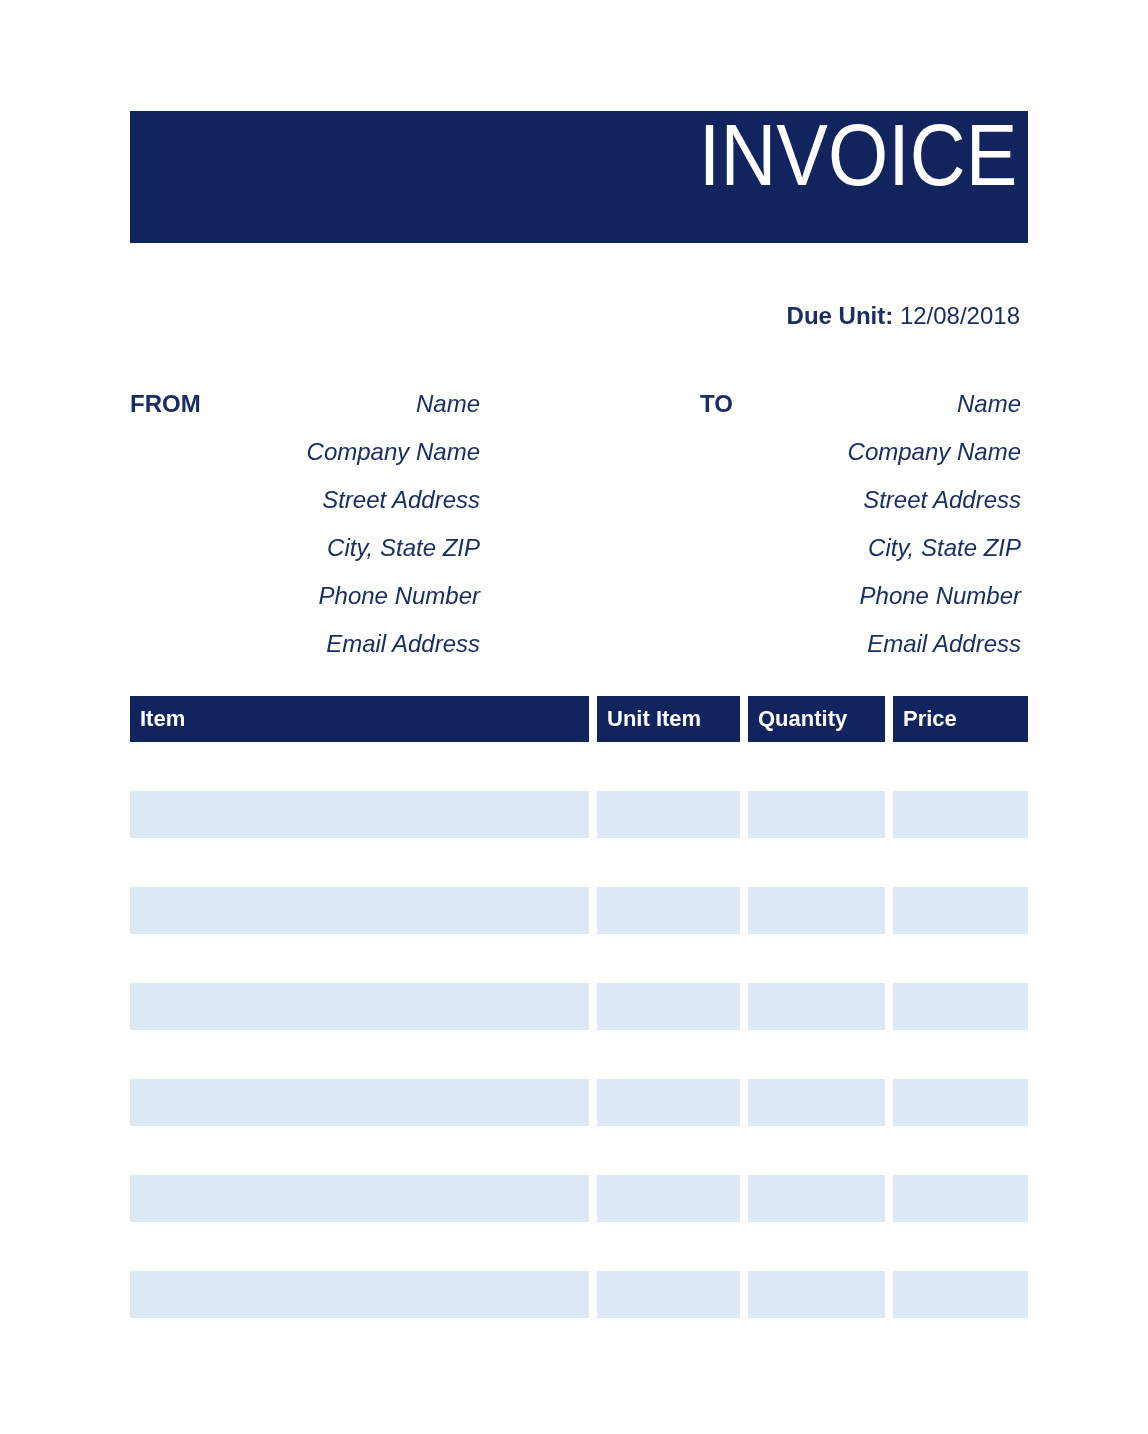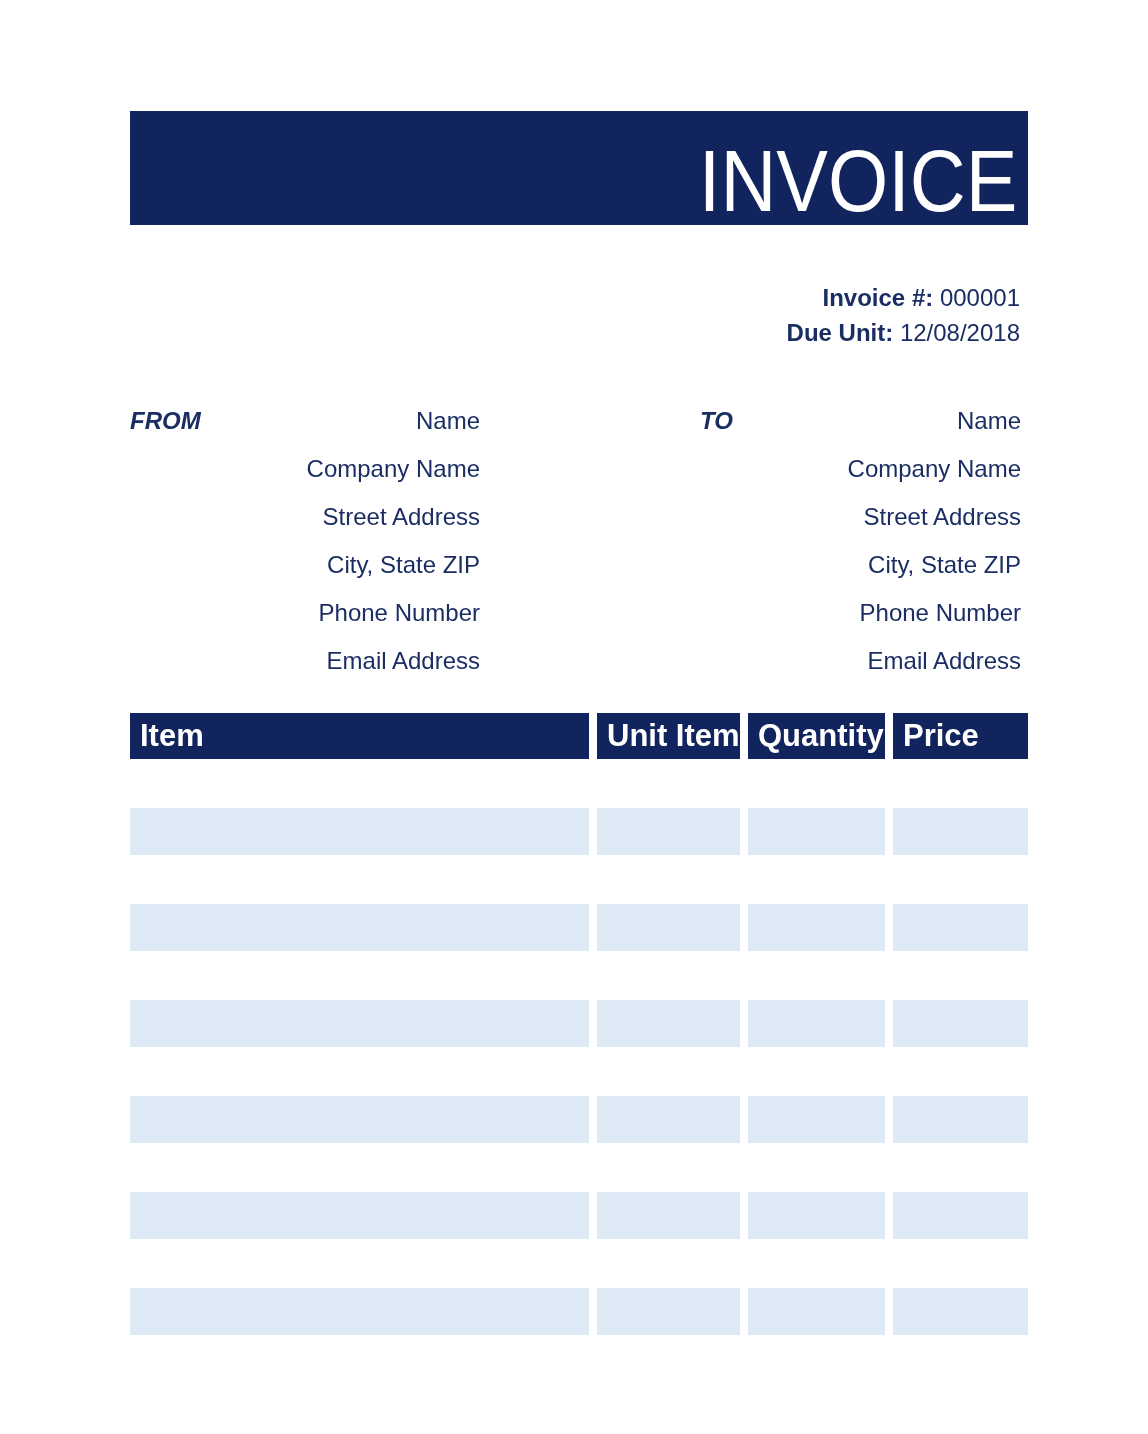--- a/index.html
+++ b/index.html
@@ -15,24 +15,24 @@
     background:var(--paper);
     font-family:"Liberation Sans", sans-serif;
     color:var(--text-navy);
     overflow:hidden;
   }
   .content{margin-left:130px;width:898px;}
 
   
   .title-bar{
     margin-top:111px;
-    height:114px;
+    height:132px;
     background:var(--navy);
     display:flex;
-    align-items:flex-end;
+    align-items:flex-start;
     justify-content:flex-end;
   }
   .title-text{
     color:#ffffff;
     font-size:88px;
     font-weight:400;
     letter-spacing:0px;
     line-height:1;
     padding-right:12px;
     transform:scaleX(0.88);
@@ -58,39 +58,38 @@
     font-size:24px;
   }
   .party{position:relative;}
   .party-from{width:350px;}
   .party-to{width:328px;}
   .party-label{
     position:absolute;
     left:0;top:0;
     font-weight:bold;
     line-height:48px;
-    font-style:italic;
   }
   .party-lines{text-align:right;}
   .party-to .party-lines{padding-right:7px;}
-  .party-field{line-height:48px;height:48px;}
+  .party-field{line-height:48px;height:48px;font-style:italic;}
 
   
   .items-table{margin-top:28px;}
   .tgrid{
     display:grid;
     grid-template-columns:459px 143px 137px 135px;
     column-gap:8px;
   }
   .thcell{
     background:var(--navy);
     color:#ffffff;
     height:46px;
     line-height:46px;
-    font-size:31px;
+    font-size:22px;
     font-weight:bold;
     padding-left:10px;
     box-sizing:border-box;
     overflow:hidden;
     white-space:nowrap;
   }
   .trow{margin-top:49px;}
   .tcell{
     background:var(--row-shade);
     height:47px;
@@ -101,24 +100,20 @@
 <body>
 
 <div class="page">
   <div class="content">
 
     <div class="title-bar">
       <div class="title-text">INVOICE</div>
     </div>
 
     <div class="meta">
-      <div class="meta-row">
-        <span class="meta-label">Invoice #:</span>
-        <span class="meta-value">000001</span>
-      </div>
       <div class="meta-row">
         <span class="meta-label">Due Unit:</span>
         <span class="meta-value">12/08/2018</span>
       </div>
     </div>
 
     <div class="parties">
       <div class="party party-from">
         <div class="party-label">FROM</div>
         <div class="party-lines">

